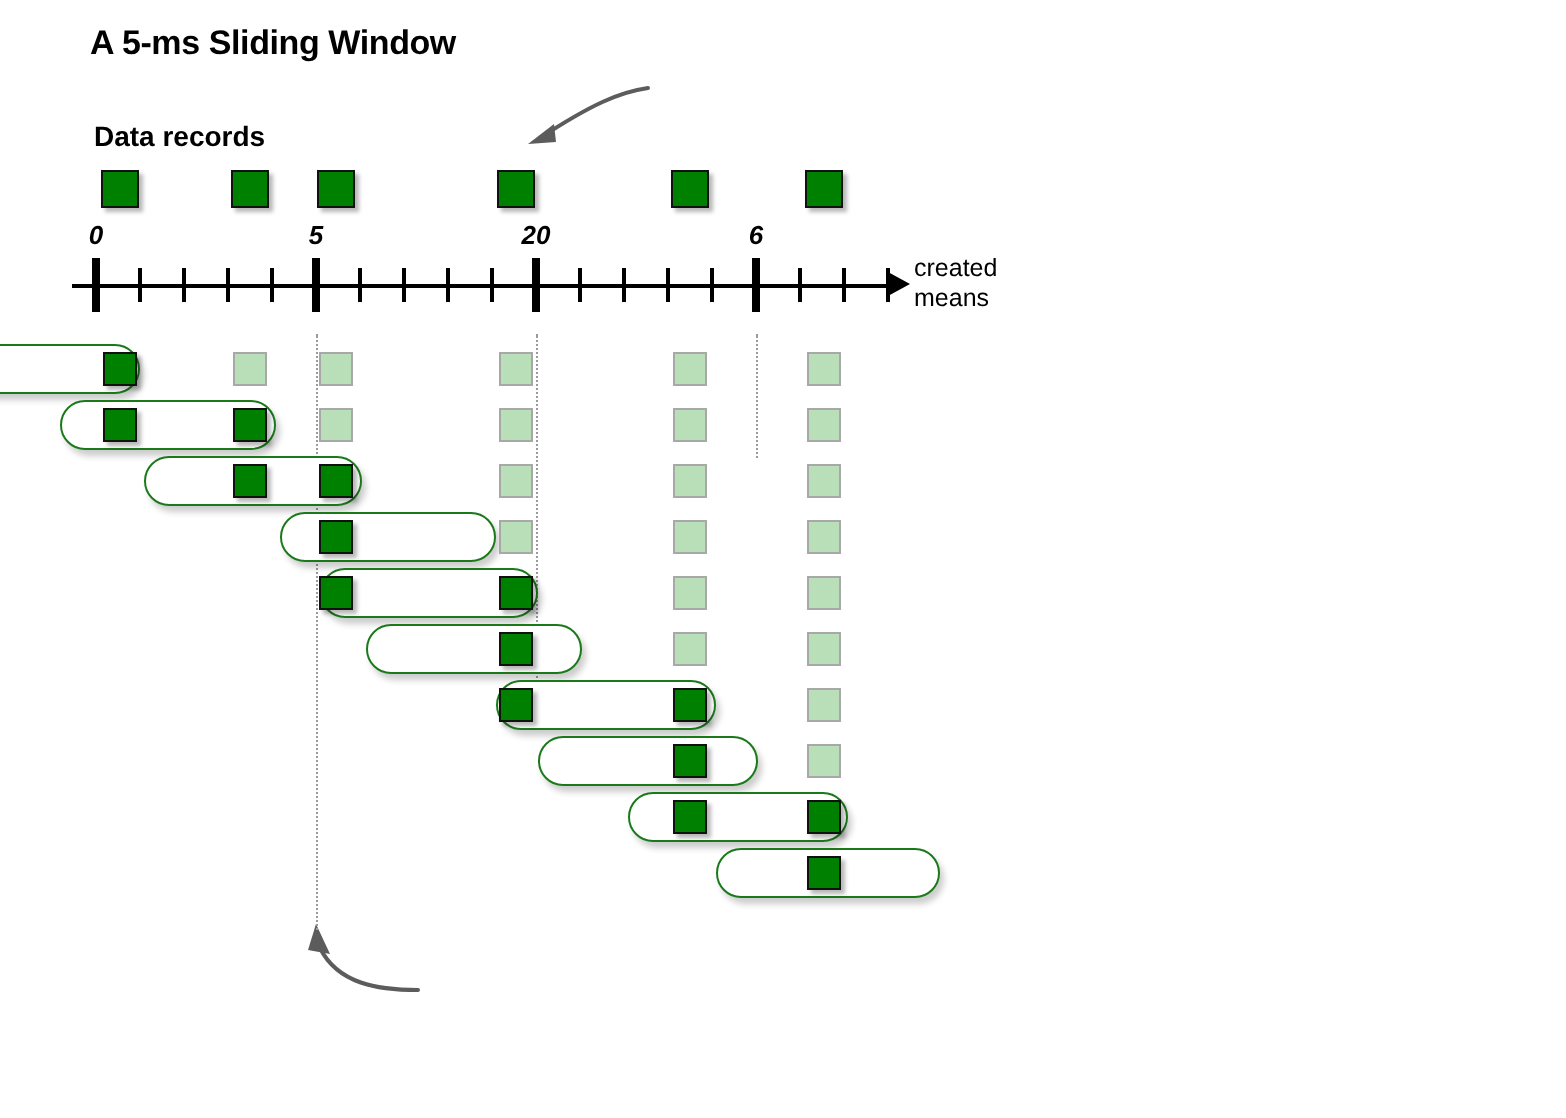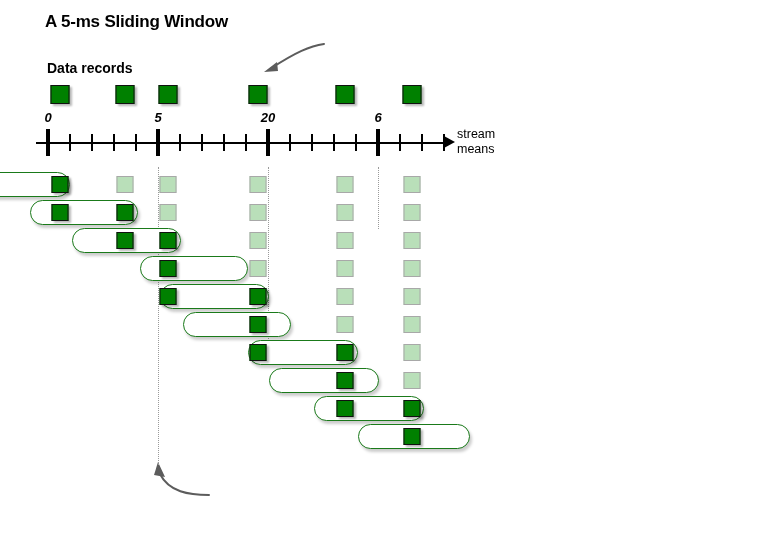--- a/index.html
+++ b/index.html
@@ -183,21 +183,21 @@
       <div class="tick minor" style="left: 443.2px;"></div>
     </div>
   <div id="tick-labels">
       <div class="tick-label" style="left: 48px;">0</div>
       <div class="tick-label" style="left: 158px;">5</div>
       <div class="tick-label" style="left: 268px;">20</div>
       <div class="tick-label" style="left: 378px;">6</div>
     </div>
 
   <div class="axis-caption">
-    <div>stream</div>
+    <div>created</div>
     <div>means</div>
   </div>
 
   <div id="top-records">
       <div class="rec-top" style="left: 60px;"></div>
       <div class="rec-top" style="left: 125px;"></div>
       <div class="rec-top" style="left: 168px;"></div>
       <div class="rec-top" style="left: 258px;"></div>
       <div class="rec-top" style="left: 345px;"></div>
       <div class="rec-top" style="left: 412px;"></div>

